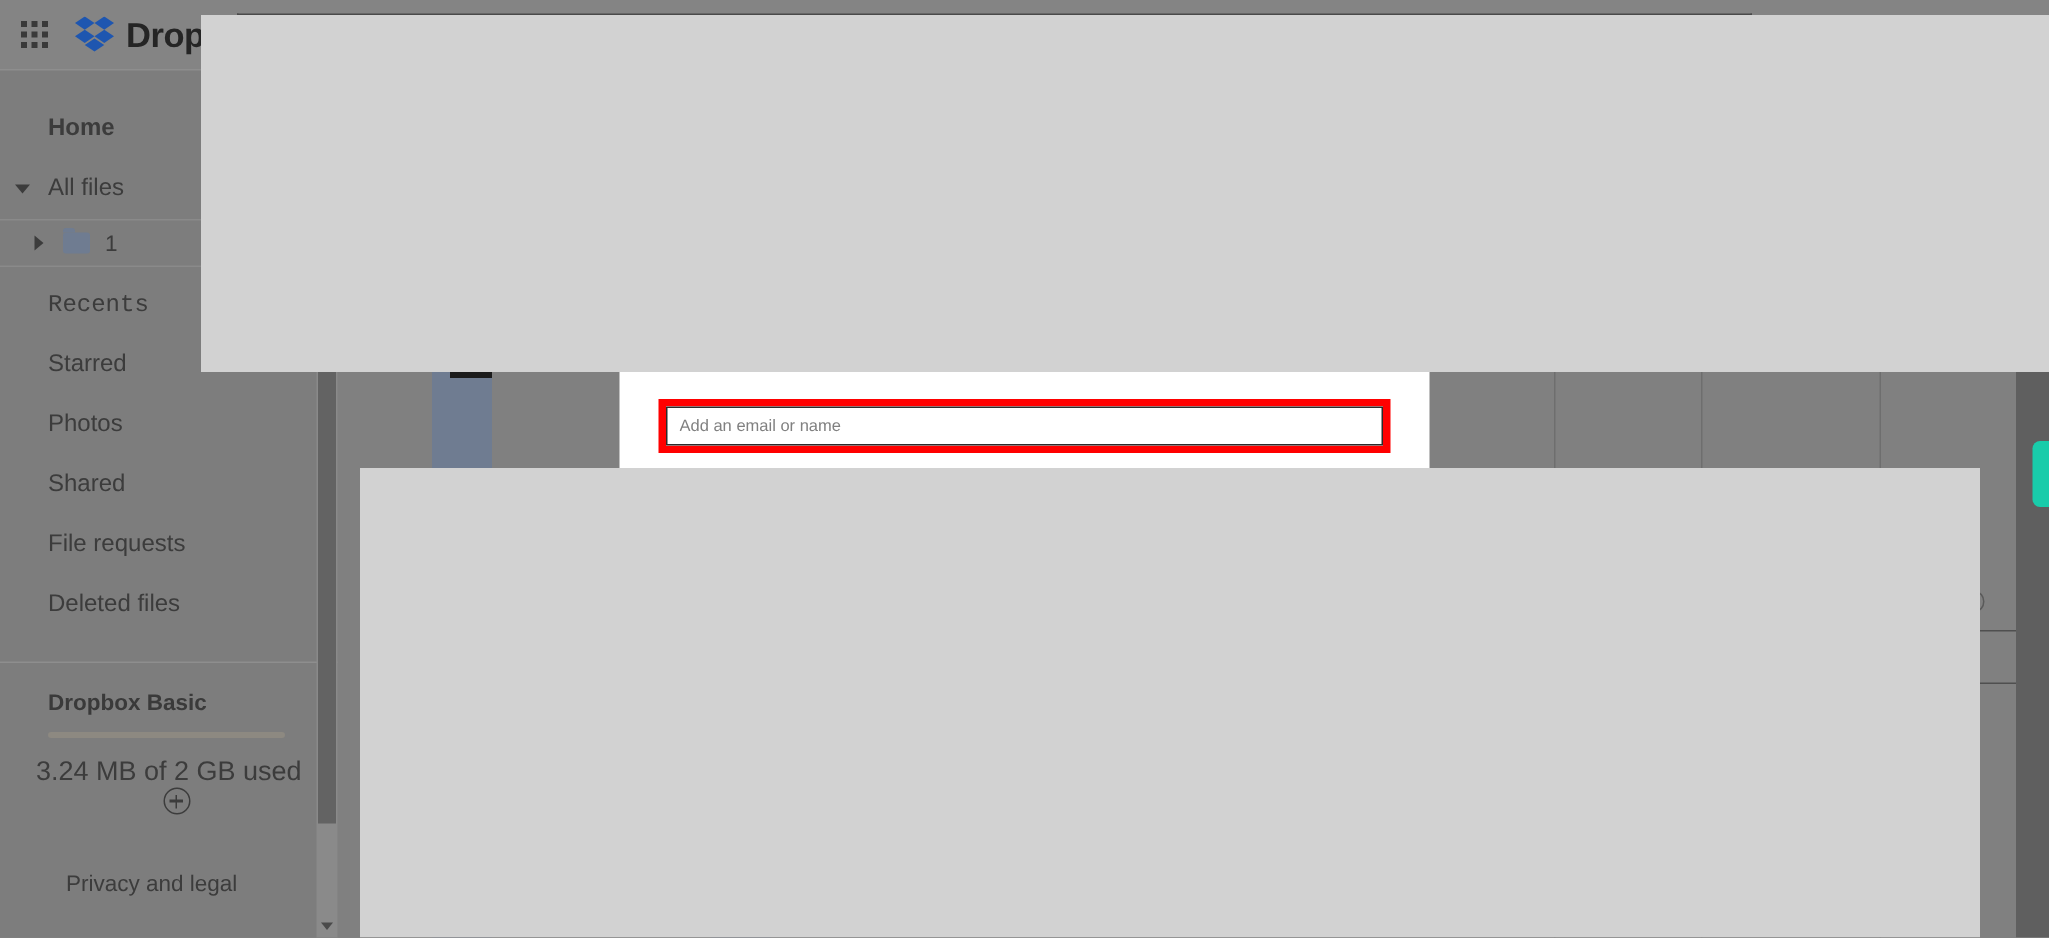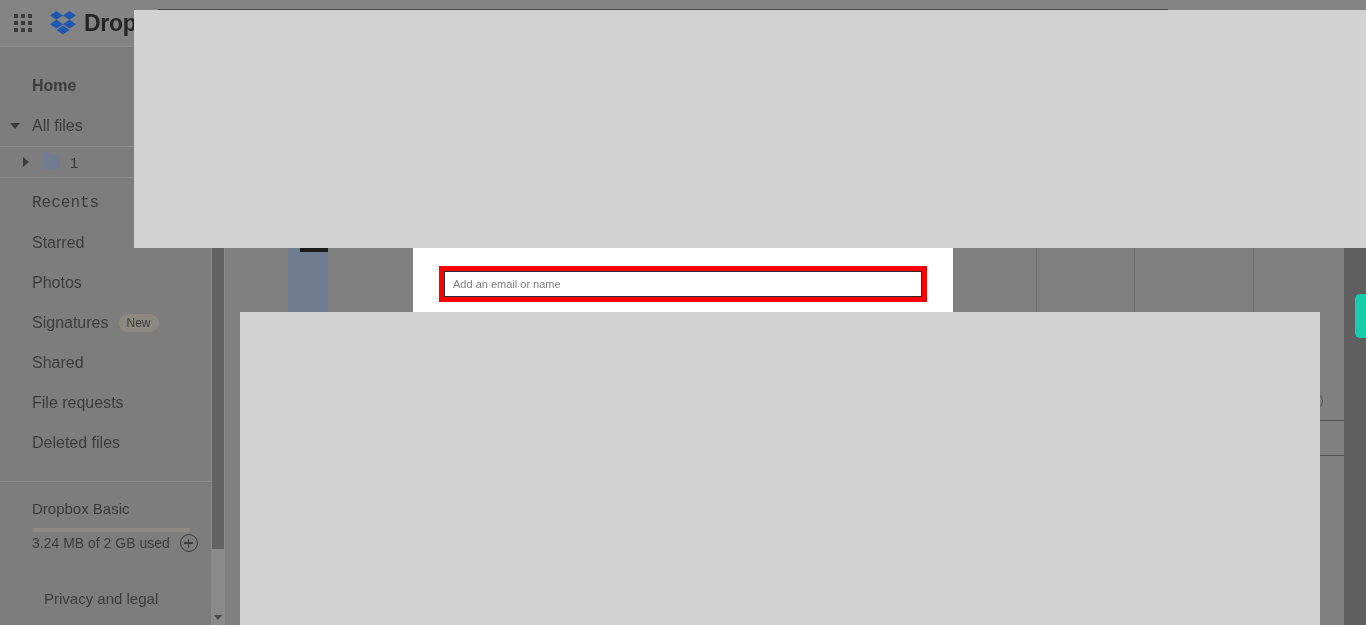--- a/index.html
+++ b/index.html
@@ -135,37 +135,38 @@
     line-height: 1;
   }
   .divider {
     height: 1px;
     background: #8e8e8e;
     margin: 18px 0 0 0;
   }
   .plan-block { padding: 18px 32px 0 32px; }
   .plan-title {
     font-size: 15px;
-    font-weight: normal;
+    font-weight: bold;
     color: #3a3a3a;
   }
   .plan-bar {
     margin-top: 11px;
     height: 4px;
     width: 158px;
     background: #8d8981;
     border-radius: 2px;
   }
   .plan-usage {
-    margin-top: 2px;
+    margin-top: 12px;
     display: flex;
     align-items: center;
-    font-size: 14px;
+    font-size: 18px;
     color: #3c3c3c;
     white-space: nowrap;
+    flex-direction: column;
   }
   .plus-circle {
     margin-left: 10px;
     width: 18px; height: 18px;
     border: 1.5px solid #3c3c3c;
     border-radius: 50%;
     position: relative;
     flex: 0 0 auto;
   }
   .plus-circle::before, .plus-circle::after {
@@ -374,24 +375,20 @@
       <div class="nav-item" style="margin-top:5px;font-family:Liberation Mono, monospace;">
         <span>Recents</span>
       </div>
       <div class="nav-item">
         <span>Starred</span>
       </div>
       <div class="nav-item">
         <span>Photos</span>
       </div>
       <div class="nav-item">
-        <span>Signatures</span>
-        <span class="badge-new">New</span>
-      </div>
-      <div class="nav-item">
         <span>Shared</span>
       </div>
       <div class="nav-item">
         <span>File requests</span>
       </div>
       <div class="nav-item">
         <span>Deleted files</span>
       </div>
 
       <div class="divider"></div>

